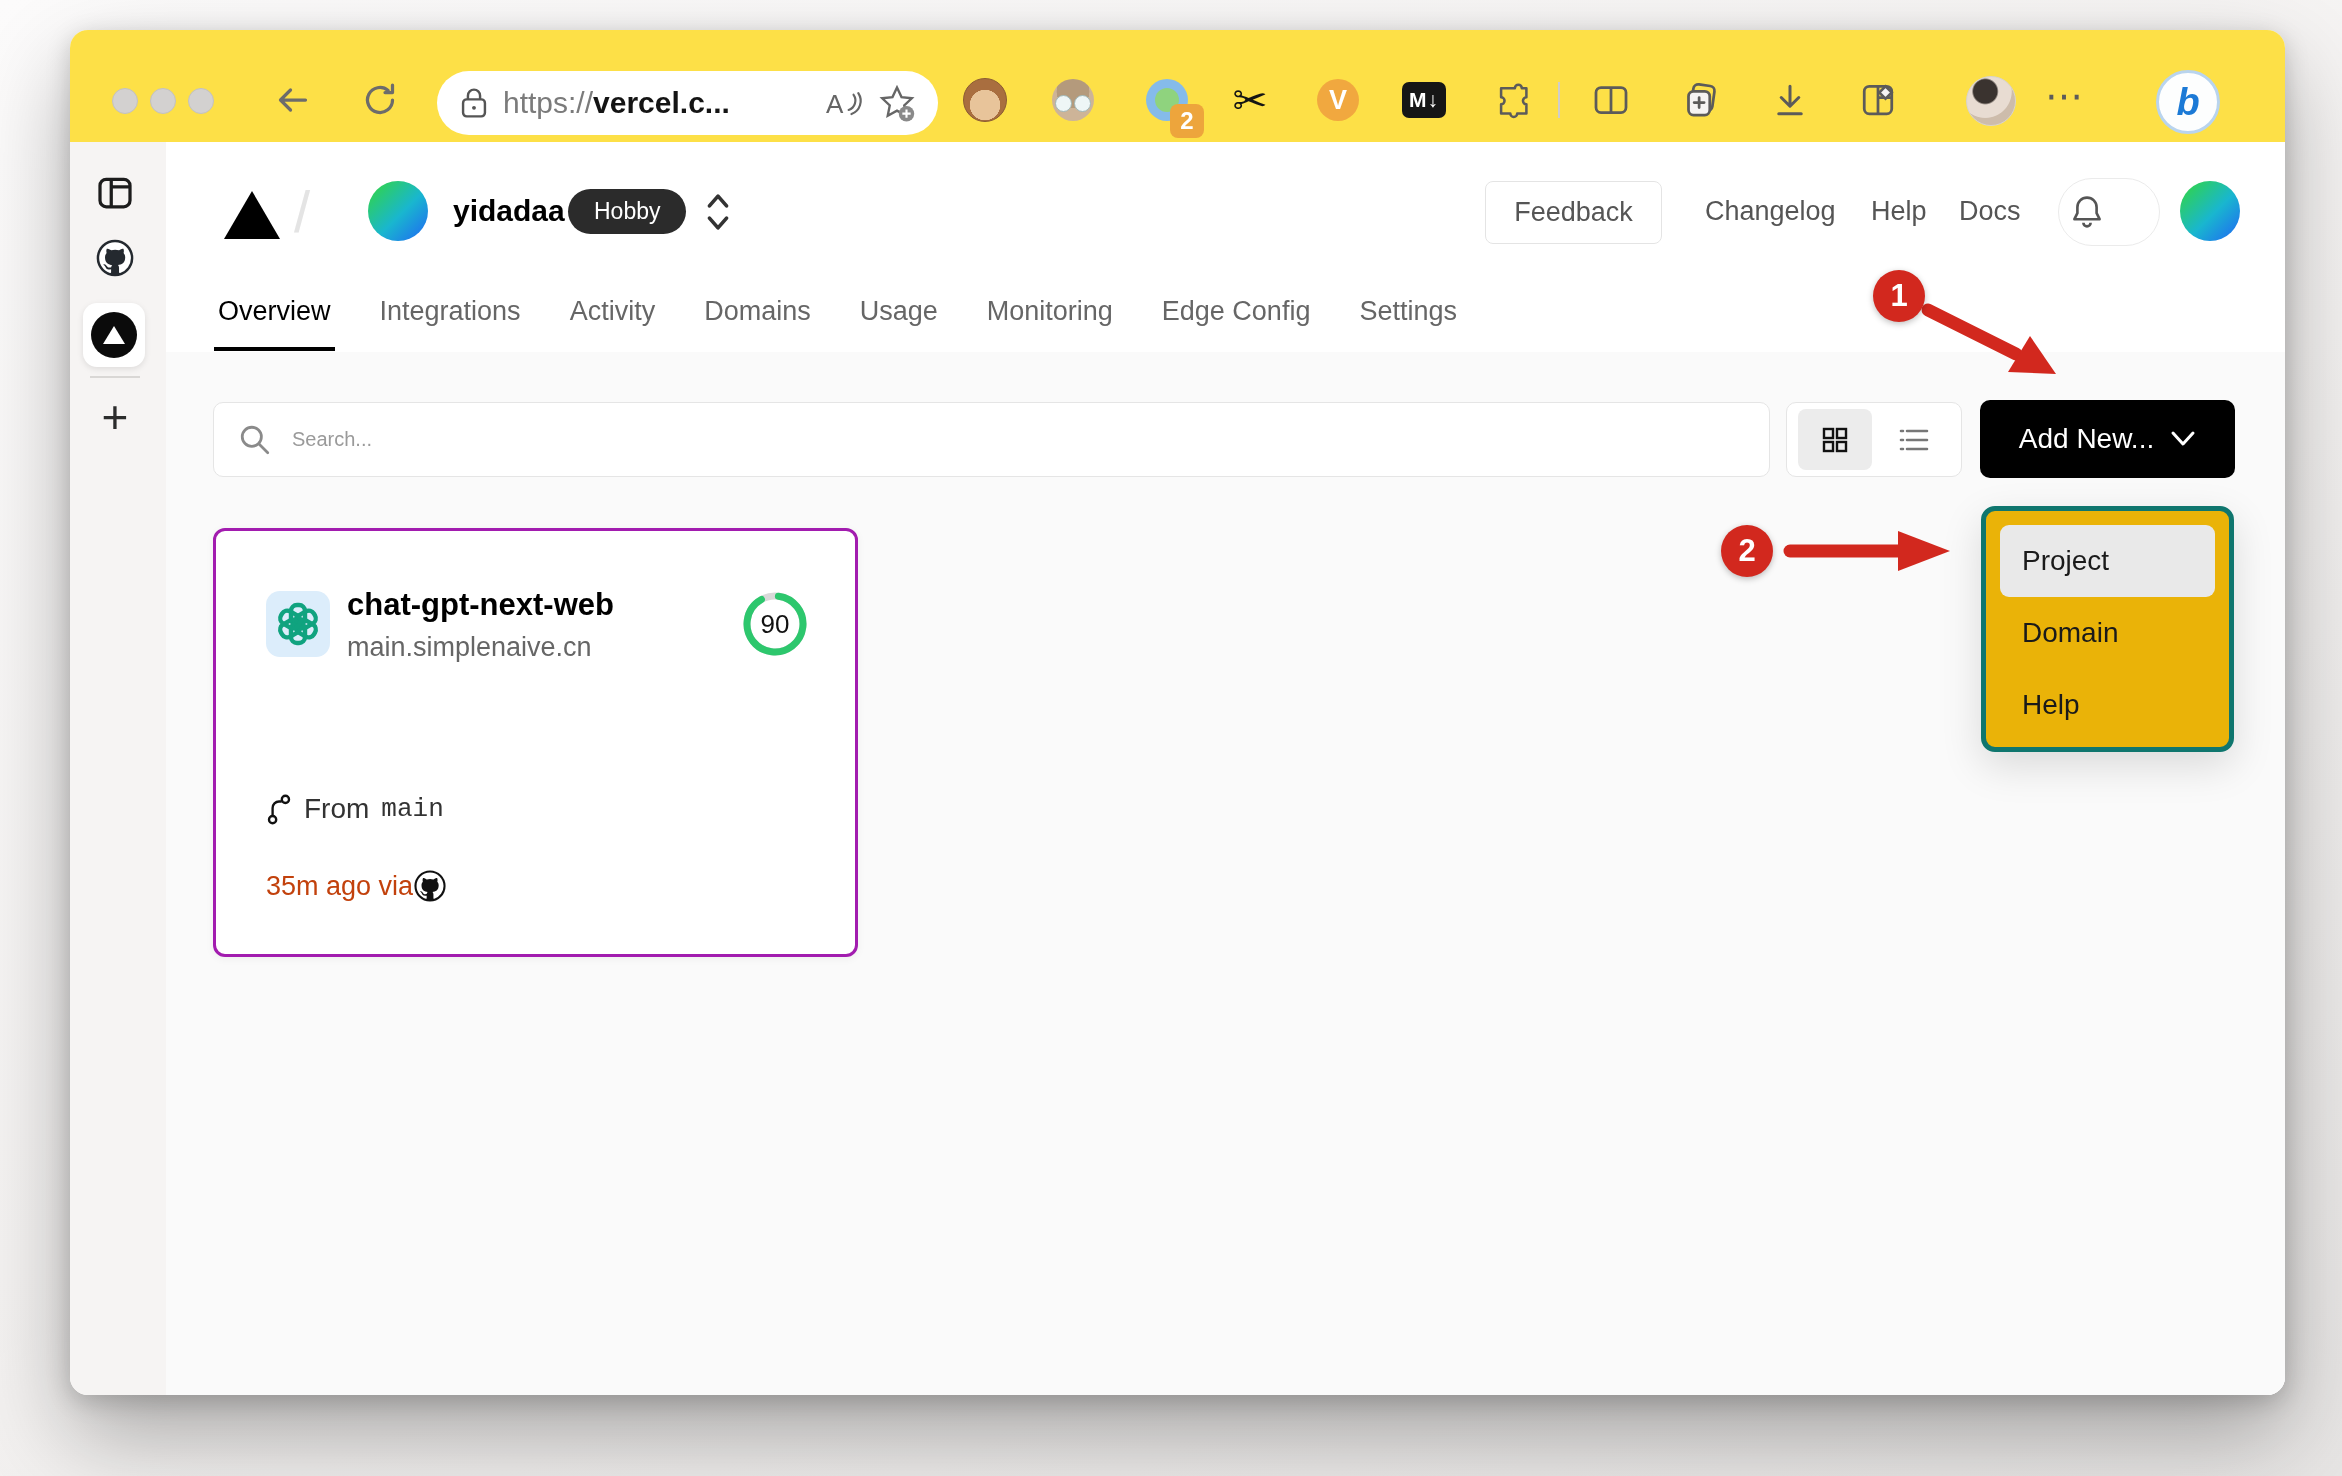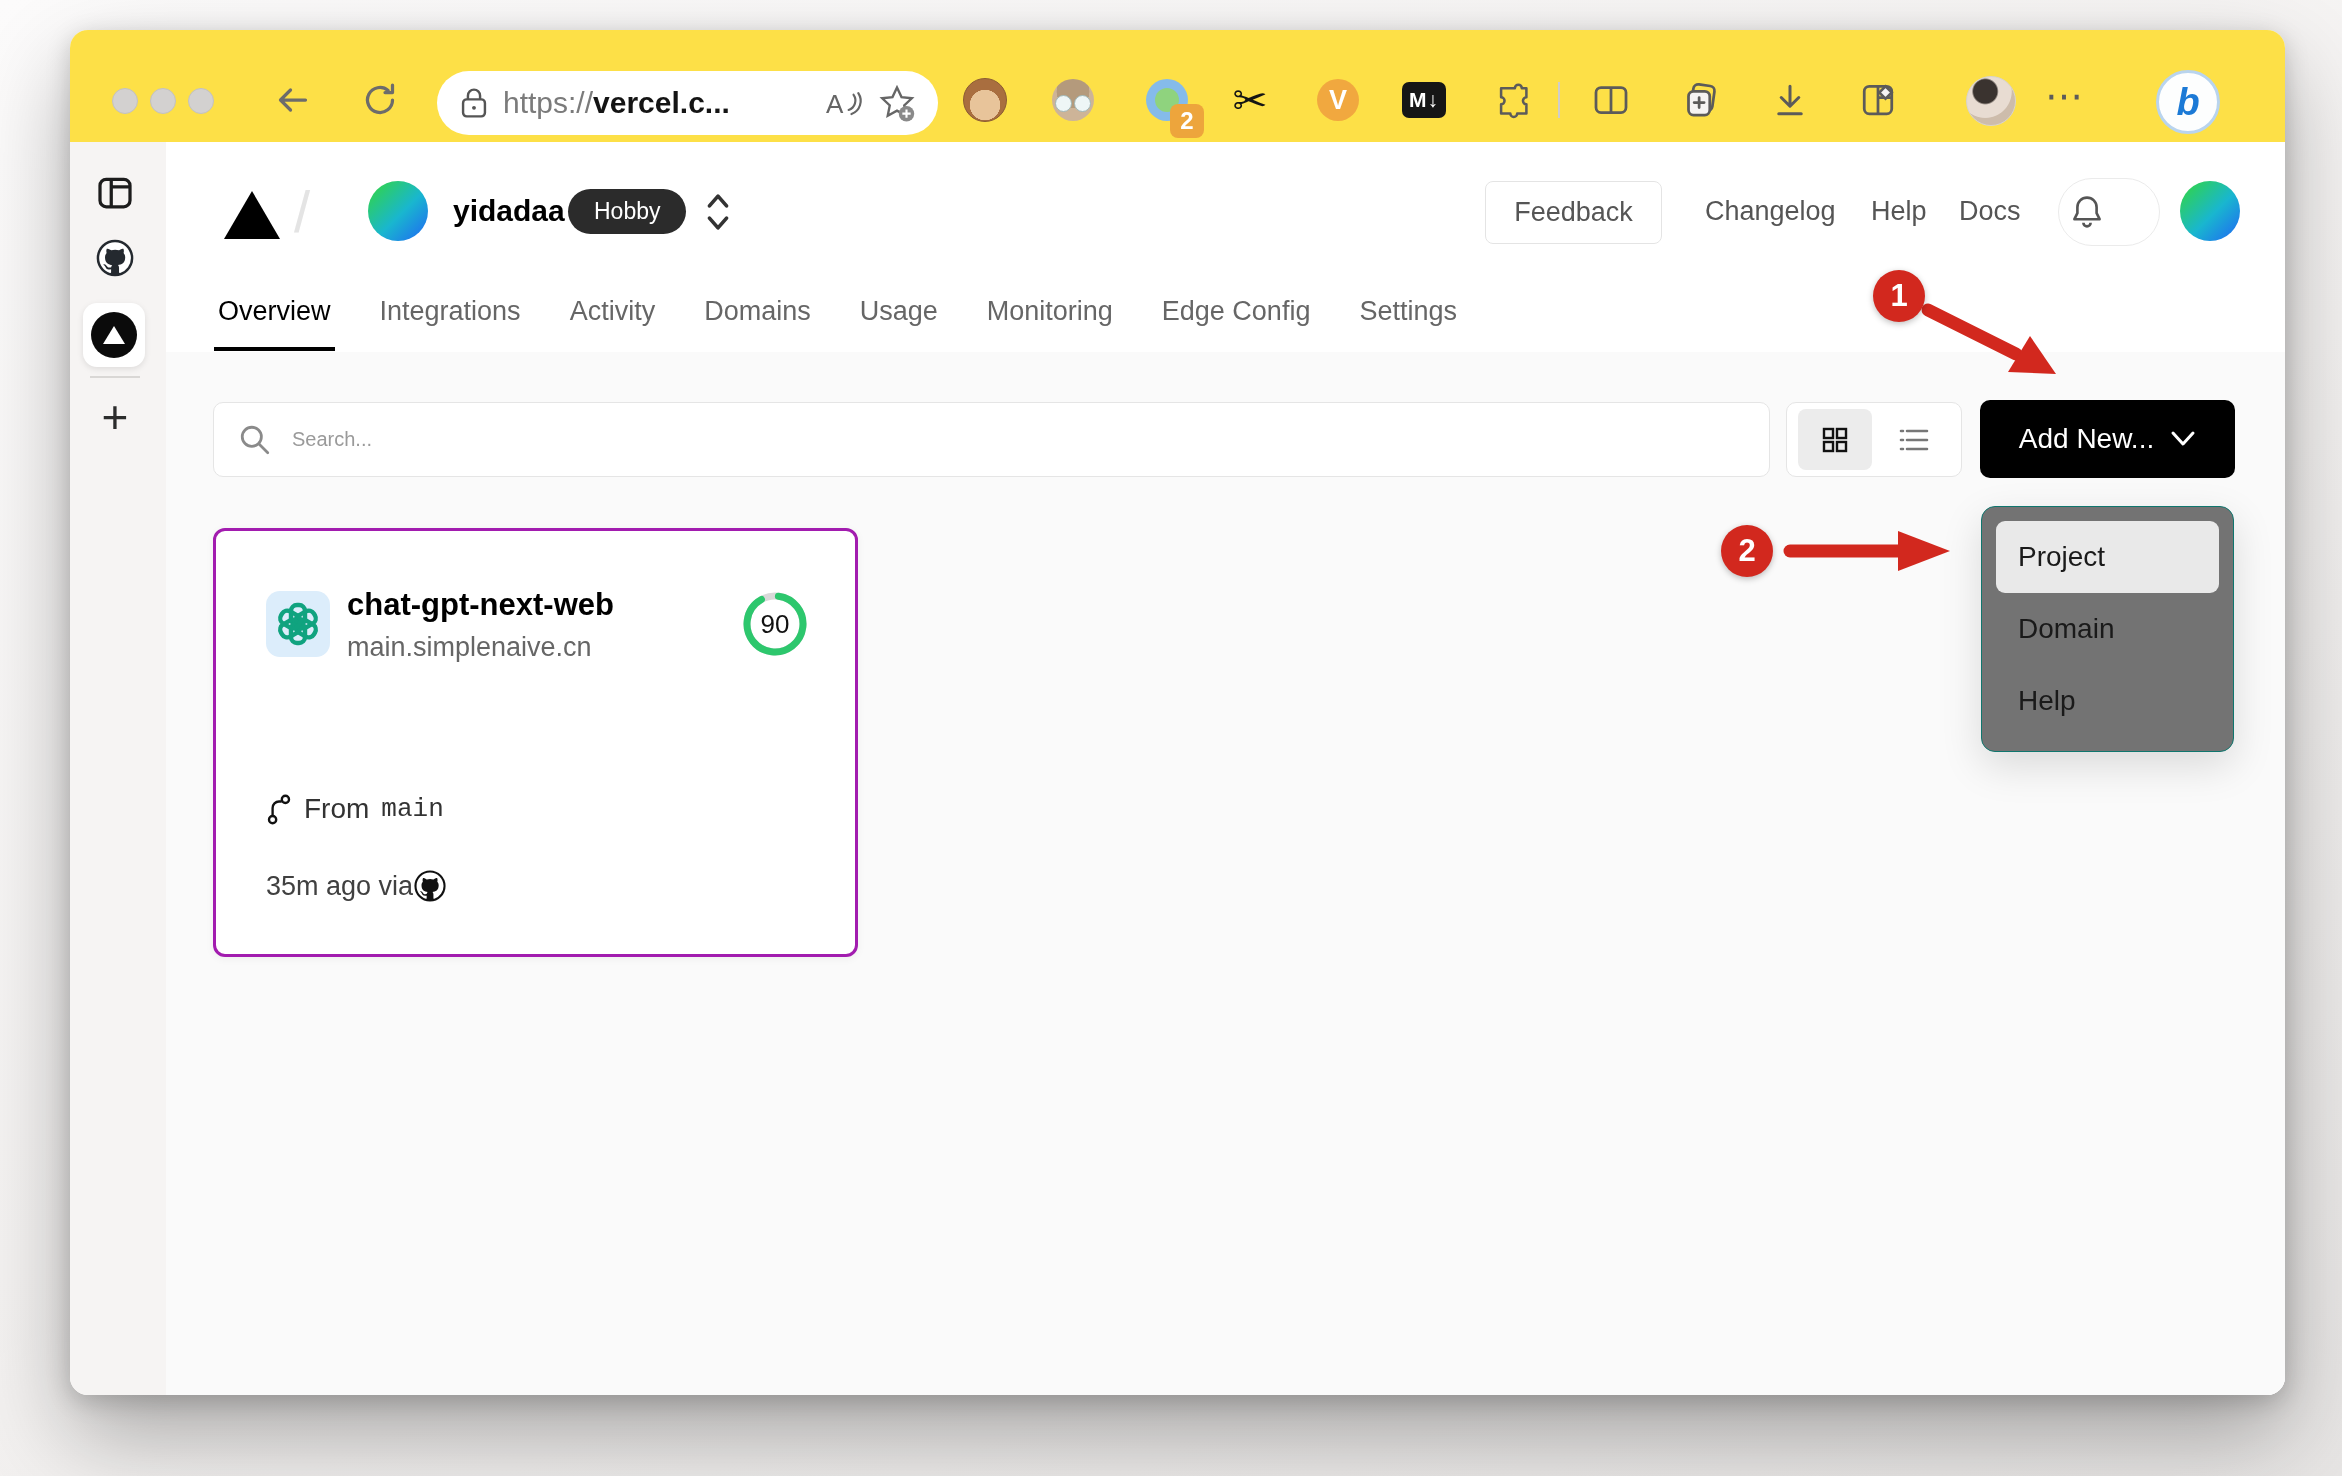--- a/index.html
+++ b/index.html
@@ -79,38 +79,38 @@
     border-radius:10px;display:flex;align-items:center;padding:0 24px;box-sizing:border-box;gap:18px;}
   #searchbar input{border:none;outline:none;font-size:20px;color:#333;flex:1;background:transparent;font-family:"Liberation Sans",sans-serif;}
   #searchbar input::placeholder{color:#9a9a9a;}
   #viewtoggle{position:absolute;left:1620px;top:50px;width:176px;height:75px;background:#fff;border:1px solid #e5e5e5;
     border-radius:10px;display:flex;align-items:center;justify-content:space-around;box-sizing:border-box;padding:0 8px;}
   #grid-btn{width:74px;height:61px;background:#ececec;border-radius:8px;display:flex;align-items:center;justify-content:center;}
   #list-btn{width:74px;height:61px;display:flex;align-items:center;justify-content:center;}
   #addnew-btn{position:absolute;left:1814px;top:48px;width:255px;height:78px;background:#000;border-radius:10px;
     color:#fff;font-size:28px;display:flex;align-items:center;justify-content:center;gap:16px;font-weight:500;}
   
-  #dropdown{position:absolute;left:1815px;top:154px;width:253px;height:246px;background:#737373;border:1px solid #0f766e;
+  #dropdown{position:absolute;left:1815px;top:154px;width:253px;height:246px;background:#eab308;border:5px solid #0f766e;
     border-radius:14px;box-shadow:0 14px 40px rgba(0,0,0,.13);box-sizing:border-box;padding:14px;}
   .dd-item{height:72px;display:flex;align-items:center;padding:0 22px;font-size:28px;color:#1a1a1a;border-radius:9px;}
   .dd-item.hl{background:#e9e9e9;}
   
   #pcard{position:absolute;left:47px;top:176px;width:639px;height:423px;background:#fff;border:3px solid #a21caf;
     border-radius:12px;box-shadow:0 2px 8px rgba(0,0,0,.05);}
   #oa-icon{position:absolute;left:50px;top:60px;width:64px;height:66px;background:#dcedfb;border-radius:14px;
     display:flex;align-items:center;justify-content:center;}
   #pcard-title{position:absolute;left:131px;top:56px;font-size:31px;font-weight:bold;color:#000;}
   #pcard-domain{position:absolute;left:131px;top:101px;font-size:27px;color:#666;}
   #score-ring{position:absolute;left:525px;top:59px;width:68px;height:68px;}
   #score-num{position:absolute;left:525px;top:59px;width:68px;height:68px;display:flex;align-items:center;justify-content:center;
     font-size:26px;color:#111;}
   #pcard-commit{position:absolute;left:50px;top:168px;width:550px;font-size:28px;line-height:40px;color:#3d3d3d;}
   #pcard-branch{position:absolute;left:50px;top:262px;display:flex;align-items:center;gap:12px;font-size:28px;color:#333;}
   #pcard-branch .mono{font-family:"Liberation Mono",monospace;font-size:26px;}
-  #pcard-meta{position:absolute;left:50px;top:338px;display:flex;align-items:center;gap:0;font-size:27px;color:#404040;}
+  #pcard-meta{position:absolute;left:50px;top:338px;display:flex;align-items:center;gap:0;font-size:27px;color:#c2410c;}
   
   .ann-badge{position:absolute;width:52px;height:52px;border-radius:50%;color:#fff;font-size:31px;font-weight:bold;
     display:flex;align-items:center;justify-content:center;box-shadow:0 2px 6px rgba(0,0,0,.25);}
   #ann-svg{position:absolute;left:0;top:0;width:2342px;height:1476px;pointer-events:none;}
   svg{display:block;}
 </style>
 </head>
 <body>
 
 <div id="window">

